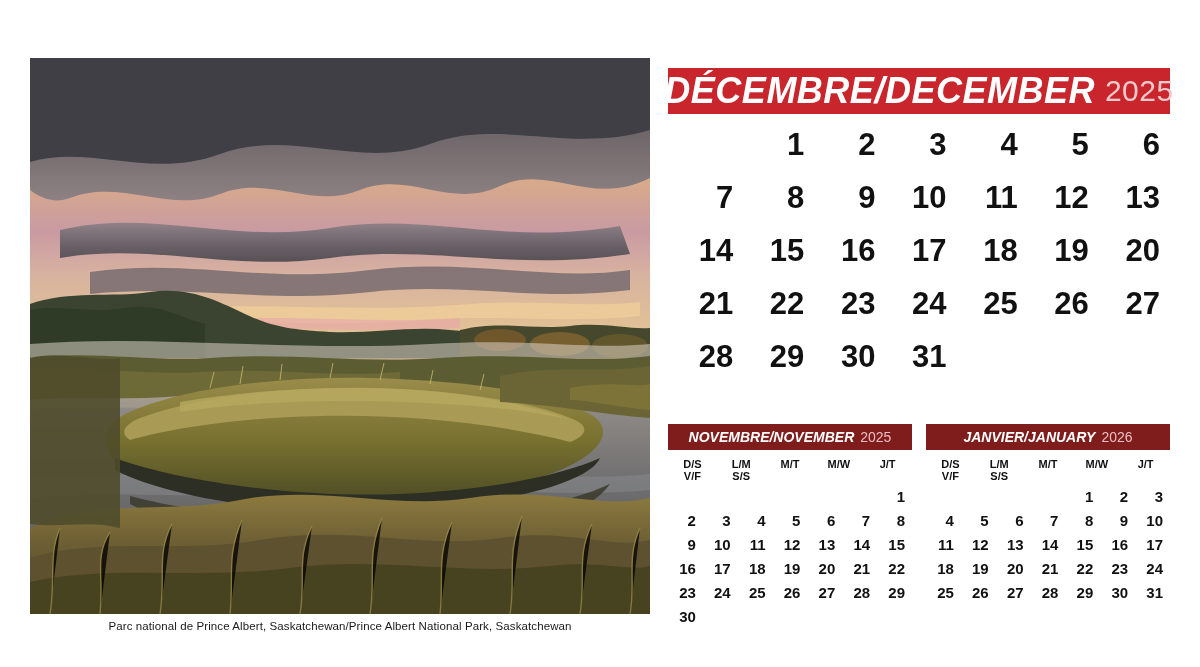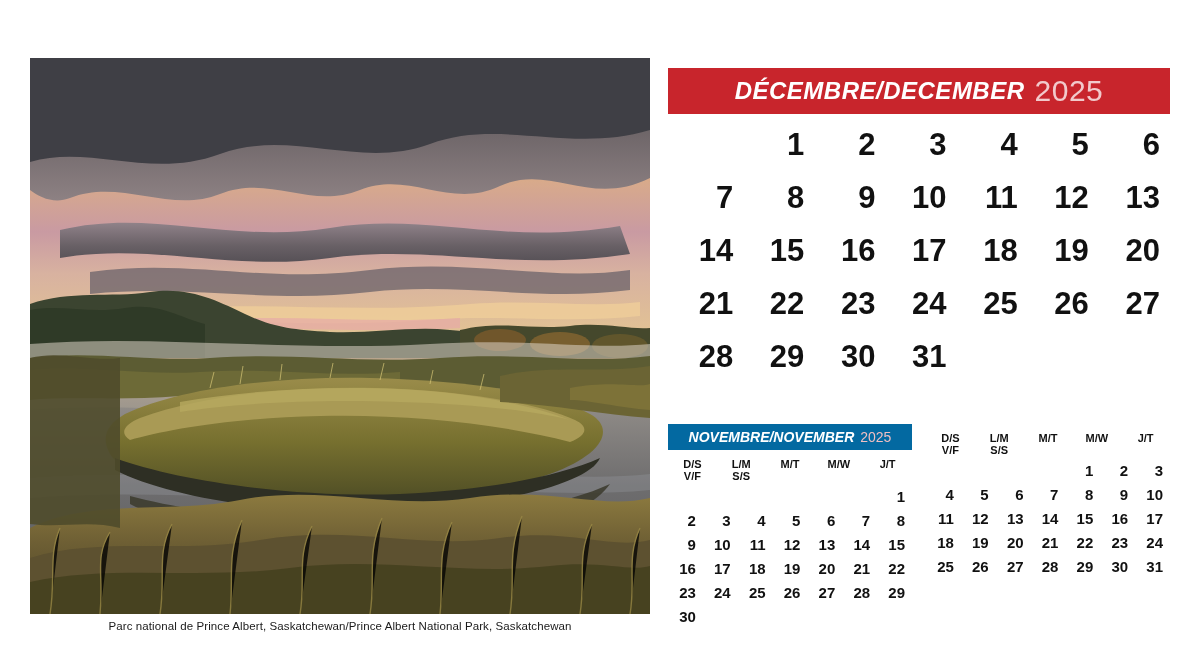--- a/index.html
+++ b/index.html
@@ -51,21 +51,21 @@
   .main-head {
     background: #c8252c;
     color: #ffffff;
     height: 46px;
     display: flex;
     align-items: center;
     justify-content: center;
     gap: 10px;
   }
   .main-head .mname {
-    font-size: 24px;
+    font-size: 36px;
     font-weight: bold;
     font-style: italic;
     letter-spacing: 0.5px;
   }
   .main-head .myear {
     font-size: 30px;
     font-weight: normal;
     color: #f2c9cb;
     letter-spacing: 0.5px;
   }
@@ -104,21 +104,21 @@
   
   .mini {
     position: absolute;
     width: 244px;
     top: 424px;
   }
   .mini.prev { left: 668px; }
   .mini.next { left: 926px; }
 
   .mini-head {
-    background: #0369a1;
+    background: #7f1d1d;
     color: #ffffff;
     height: 26px;
     display: flex;
     align-items: center;
     justify-content: center;
     gap: 6px;
   }
   .mini-head .mname {
     font-size: 14px;
     font-weight: bold;
@@ -381,20 +381,24 @@
       <div></div>
       <div></div>
       <div></div>
       <div></div>
       <div></div>
       <div></div>
     </div>
   </div>
 
   <div class="mini next">
+    <div class="mini-head">
+      <span class="mname">JANVIER/JANUARY</span>
+      <span class="myear">2026</span>
+    </div>
     <div class="mini-dow">
       <div>D/S</div>
       <div>L/M</div>
       <div>M/T</div>
       <div>M/W</div>
       <div>J/T</div>
       <div>V/F</div>
       <div>S/S</div>
     </div>
     <div class="mini-grid">

